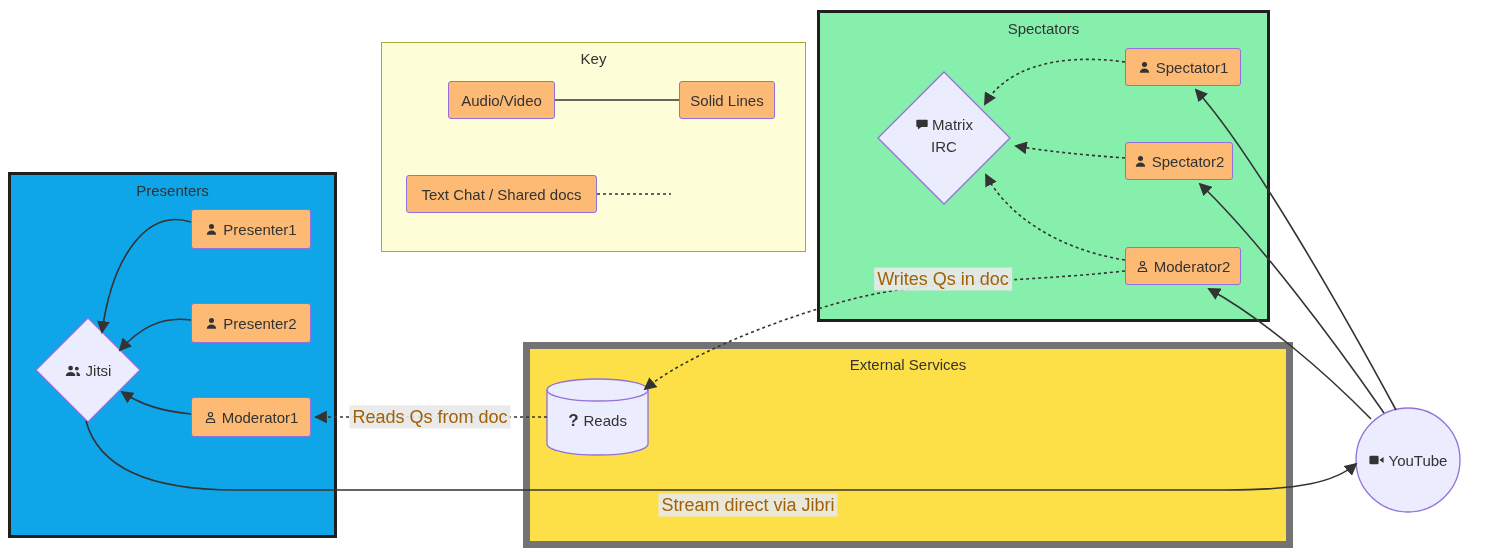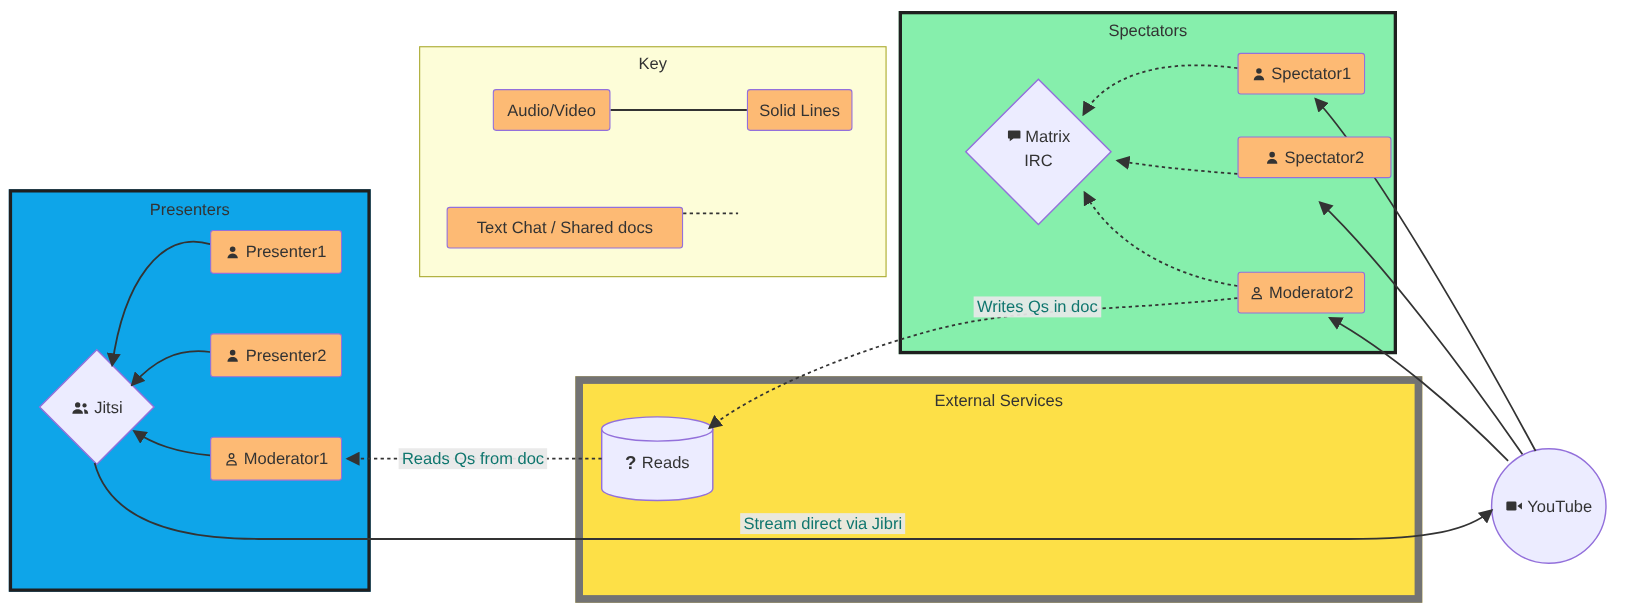--- a/index.html
+++ b/index.html
@@ -23,21 +23,21 @@
   .shape-label{position:absolute;display:flex;align-items:center;justify-content:center;gap:5px;
                font-size:15px;color:#333}
   .shape-label.wrap{display:block;text-align:center;line-height:1.45}
   .shape-label.wrap .icon{display:inline-block;vertical-align:-1px;margin-right:3px}
 
   .icon{display:inline-flex;align-items:center}
   .icon svg{display:block}
   .q-glyph{font-weight:bold;font-size:17px;line-height:1}
 
   .edge-label{position:absolute;transform:translate(-50%,-50%);background:rgba(232,232,232,0.92);
-              padding:1px 3px;font-size:15px;color:#0f766e;white-space:nowrap}
+              padding:1px 3px;font-size:18px;color:#a16207;white-space:nowrap}
 </style>
 </head>
 <body>
 
 <div class="canvas">
 
   <div class="subgraph sg-presenters">
     <div class="sg-title">Presenters</div>
   </div>
   <div class="subgraph sg-spectators">
@@ -86,21 +86,21 @@
     <path d="M1384,413 C1332,338 1256,237 1200,184" stroke="#333333" stroke-width="1.6" fill="none" marker-end="url(#arrow)"></path>
     <path d="M1371,419 C1325,372 1262,318 1209,289" stroke="#333333" stroke-width="1.6" fill="none" marker-end="url(#arrow)"></path>
   </svg>
 
   <div class="node" style="left:679px;top:81px;width:96px;height:38px">
     <span>Solid Lines</span>
   </div>
   <div class="node" style="left:448px;top:81px;width:107px;height:38px">
     <span>Audio/Video</span>
   </div>
-  <div class="node" style="left:406px;top:188px;width:215px;height:38px">
+  <div class="node" style="left:406px;top:175px;width:191px;height:38px">
     <span>Text Chat / Shared docs</span>
   </div>
 
   <div class="node" style="left:191px;top:209px;width:120px;height:40px">
     <span class="icon">
       <svg width="13" height="13" viewBox="0 0 16 16" fill="#333">
           <circle cx="8" cy="4.4" r="3.1"></circle>
           <path d="M2.2 14.6c0-3.2 2.6-5.3 5.8-5.3s5.8 2.1 5.8 5.3z"></path>
         </svg>
     </span>
@@ -127,21 +127,21 @@
 
   <div class="node" style="left:1125px;top:48px;width:116px;height:38px">
     <span class="icon">
       <svg width="13" height="13" viewBox="0 0 16 16" fill="#333">
           <circle cx="8" cy="4.4" r="3.1"></circle>
           <path d="M2.2 14.6c0-3.2 2.6-5.3 5.8-5.3s5.8 2.1 5.8 5.3z"></path>
         </svg>
     </span>
     <span>Spectator1</span>
   </div>
-  <div class="node" style="left:1125px;top:124px;width:140px;height:38px">
+  <div class="node" style="left:1125px;top:142px;width:108px;height:38px">
     <span class="icon">
       <svg width="13" height="13" viewBox="0 0 16 16" fill="#333">
           <circle cx="8" cy="4.4" r="3.1"></circle>
           <path d="M2.2 14.6c0-3.2 2.6-5.3 5.8-5.3s5.8 2.1 5.8 5.3z"></path>
         </svg>
     </span>
     <span>Spectator2</span>
   </div>
   <div class="node" style="left:1125px;top:247px;width:116px;height:38px">
     <span class="icon">
@@ -183,15 +183,15 @@
       <svg width="15" height="12" viewBox="0 0 18 14" fill="#333">
           <rect x="0.5" y="2" width="11" height="10" rx="1.5"></rect>
           <path d="M12.5 7 17.5 3.3v7.4z"></path>
         </svg>
     </span>
     <span>YouTube</span>
   </div>
 
   <div class="edge-label" style="left:943px;top:279px">Writes Qs in doc</div>
   <div class="edge-label" style="left:430px;top:417px">Reads Qs from doc</div>
-  <div class="edge-label" style="left:748px;top:476px">Stream direct via Jibri</div>
+  <div class="edge-label" style="left:748px;top:505px">Stream direct via Jibri</div>
 
 </div>
 
 </body></html>

